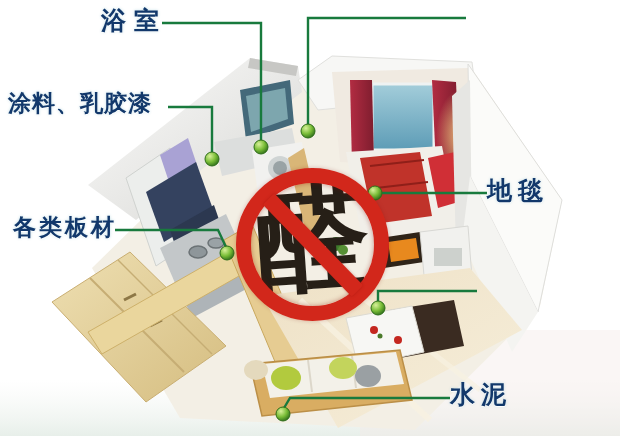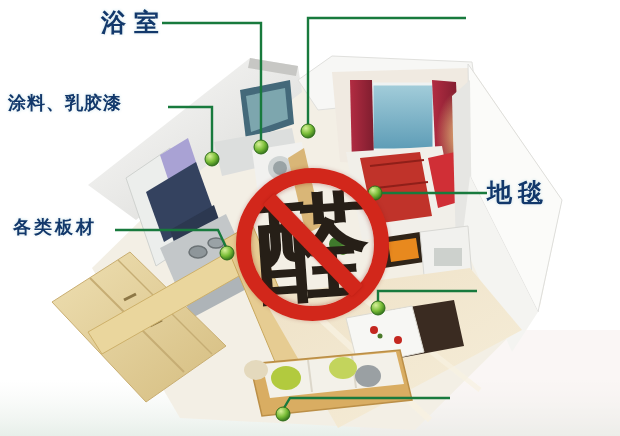--- a/index.html
+++ b/index.html
@@ -1,29 +1,29 @@
 <!DOCTYPE html>
 <html><head>
 <meta charset="utf-8">
 <style>
   html,body{margin:0;padding:0;background:#ffffff;}
   .stage{
     position:relative;width:620px;height:436px;overflow:hidden;background:#ffffff;
-    font-family:Liberation Serif, serif;
+    font-family:Liberation Mono, monospace;
   }
   .house-svg{position:absolute;left:0;top:0;}
   
   .lbl{
     position:absolute;color:#12386b;font-weight:700;line-height:1;
     text-shadow:0 1px 0 rgba(255,255,255,.9), 0 0 3px rgba(180,215,225,.9);
     white-space:nowrap;user-select:none;
   }
   .lbl.big{font-size:25px;letter-spacing:8px;}
   .lbl.mid{font-size:25px;letter-spacing:6px;}
-  .lbl.long{font-size:18px;letter-spacing:1px;}
+  .lbl.long{font-size:23px;letter-spacing:1px;}
   #lbl-bathroom{left:101px;top:10px;}
   #lbl-furniture{left:468px;top:4px;}
   #lbl-paint{left:8px;top:94px;}
   #lbl-boards{left:13px;top:218px;letter-spacing:3px;}
   #lbl-carpet{left:487px;top:180px;}
   #lbl-floor{left:477px;top:278px;}
   #lbl-cement{left:450px;top:384px;}
   
   .ban{
     position:absolute;left:236px;top:168px;width:153px;height:153px;
@@ -203,14 +203,15 @@
   <div class="ban">
     <div class="ban-char">醛</div>
     <div class="ban-ring"></div>
     <div class="ban-slash"></div>
   </div>
 
   <div class="lbl big" id="lbl-bathroom">浴室</div>
   <div class="lbl long" id="lbl-paint">涂料、乳胶漆</div>
   <div class="lbl long" id="lbl-boards">各类板材</div>
   <div class="lbl mid" id="lbl-carpet">地毯</div>
+  <div class="lbl mid" id="lbl-cement">水泥</div>
 
 </div>
 
 </body></html>

